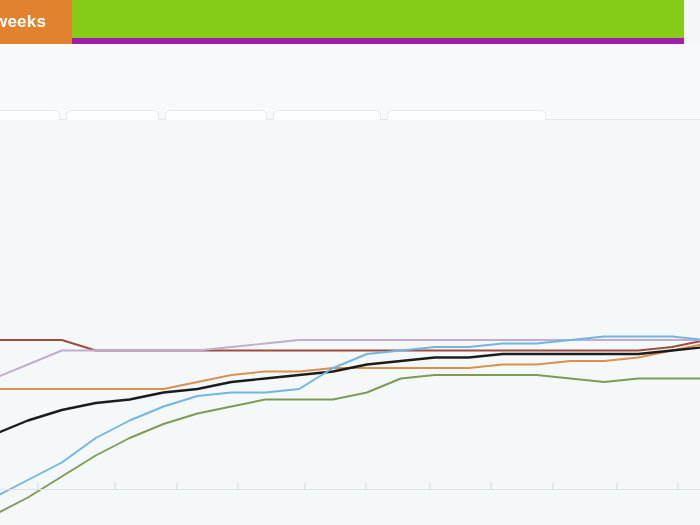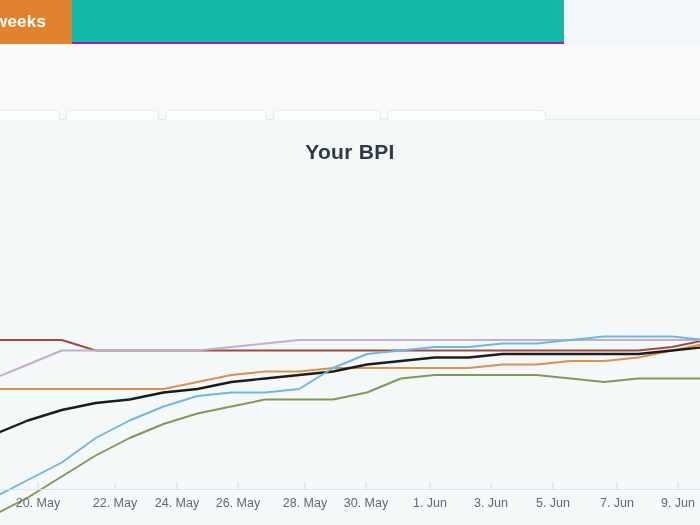--- a/index.html
+++ b/index.html
@@ -20,24 +20,24 @@
     width: 700px;
     height: 525px;
     background: #f4f7f9;
   }
 
   
   .tabbar {
     position: absolute;
     left: 0;
     top: 0;
-    width: 564px;
+    width: 684px;
     height: 44px;
-    background: #14b8a6;
-    border-bottom: 2px solid #a21caf;
+    background: #84cc16;
+    border-bottom: 6px solid #a21caf;
     box-sizing: border-box;
   }
   .tab {
     position: absolute;
     top: 0;
     height: 44px;
     box-sizing: border-box;
     display: flex;
     align-items: center;
     justify-content: center;
@@ -168,21 +168,20 @@
     </div>
     <div class="pill" style="left: 273px; width: 108px; color: rgb(185, 166, 198);">
       <span>Flexibility</span>
     </div>
     <div class="pill" style="left: 387px; width: 159px; color: rgb(158, 60, 50);">
       <span>Problem Solving</span>
     </div>
   </div>
 
   <div class="chart-panel">
-    <div class="chart-title">Your BPI</div>
     <div class="plot">
       <svg id="plot-svg" width="700" height="405" viewBox="0 0 700 405">
           <polyline points="-6.00,220.00 27.90,220.00 61.81,220.00 95.71,230.50 129.62,230.50 163.52,230.50 197.43,230.50 231.33,230.50 265.24,230.50 299.14,230.50 333.05,230.50 366.95,230.50 400.86,230.50 434.76,230.50 468.67,230.50 502.57,230.50 536.48,230.50 570.38,230.50 604.29,230.50 638.19,230.50 672.10,227.00 706.00,220.00" fill="none" stroke="#9e4a3c" stroke-width="1.9" stroke-linejoin="round" stroke-linecap="round"></polyline>
           <polyline points="-6.00,258.50 27.90,244.50 61.81,230.50 95.71,230.50 129.62,230.50 163.52,230.50 197.43,230.50 231.33,227.00 265.24,223.50 299.14,220.00 333.05,220.00 366.95,220.00 400.86,220.00 434.76,220.00 468.67,220.00 502.57,220.00 536.48,220.00 570.38,220.00 604.29,220.00 638.19,220.00 672.10,220.00 706.00,220.00" fill="none" stroke="#c2adce" stroke-width="1.9" stroke-linejoin="round" stroke-linecap="round"></polyline>
           <polyline points="-6.00,269.00 27.90,269.00 61.81,269.00 95.71,269.00 129.62,269.00 163.52,269.00 197.43,262.00 231.33,255.00 265.24,251.50 299.14,251.50 333.05,248.00 366.95,248.00 400.86,248.00 434.76,248.00 468.67,248.00 502.57,244.50 536.48,244.50 570.38,241.00 604.29,241.00 638.19,237.50 672.10,230.50 706.00,223.50" fill="none" stroke="#d9914e" stroke-width="1.9" stroke-linejoin="round" stroke-linecap="round"></polyline>
           <polyline points="-6.00,314.50 27.90,300.50 61.81,290.00 95.71,283.00 129.62,279.50 163.52,272.50 197.43,269.00 231.33,262.00 265.24,258.50 299.14,255.00 333.05,251.50 366.95,244.50 400.86,241.00 434.76,237.50 468.67,237.50 502.57,234.00 536.48,234.00 570.38,234.00 604.29,234.00 638.19,234.00 672.10,230.50 706.00,227.00" fill="none" stroke="#1c1c1c" stroke-width="2.4" stroke-linejoin="round" stroke-linecap="round"></polyline>
           <polyline points="-6.00,377.50 27.90,360.00 61.81,342.50 95.71,318.00 129.62,300.50 163.52,286.50 197.43,276.00 231.33,272.50 265.24,272.50 299.14,269.00 333.05,248.00 366.95,234.00 400.86,230.50 434.76,227.00 468.67,227.00 502.57,223.50 536.48,223.50 570.38,220.00 604.29,216.50 638.19,216.50 672.10,216.50 706.00,220.00" fill="none" stroke="#71b6e0" stroke-width="1.9" stroke-linejoin="round" stroke-linecap="round"></polyline>
           <polyline points="-6.00,395.00 27.90,377.50 61.81,356.50 95.71,335.50 129.62,318.00 163.52,304.00 197.43,293.50 231.33,286.50 265.24,279.50 299.14,279.50 333.05,279.50 366.95,272.50 400.86,258.50 434.76,255.00 468.67,255.00 502.57,255.00 536.48,255.00 570.38,258.50 604.29,262.00 638.19,258.50 672.10,258.50 706.00,258.50" fill="none" stroke="#7d9b54" stroke-width="1.9" stroke-linejoin="round" stroke-linecap="round"></polyline>
           <line x1="0" x2="700" y1="369.5" y2="369.5" stroke="#dde4e9" stroke-width="1"></line>
           <line x1="38" x2="38" y1="362" y2="370" stroke="#cfd8de" stroke-width="1"></line>
@@ -191,28 +190,15 @@
           <line x1="238" x2="238" y1="362" y2="370" stroke="#cfd8de" stroke-width="1"></line>
           <line x1="305" x2="305" y1="362" y2="370" stroke="#cfd8de" stroke-width="1"></line>
           <line x1="366" x2="366" y1="362" y2="370" stroke="#cfd8de" stroke-width="1"></line>
           <line x1="430" x2="430" y1="362" y2="370" stroke="#cfd8de" stroke-width="1"></line>
           <line x1="491" x2="491" y1="362" y2="370" stroke="#cfd8de" stroke-width="1"></line>
           <line x1="553" x2="553" y1="362" y2="370" stroke="#cfd8de" stroke-width="1"></line>
           <line x1="617" x2="617" y1="362" y2="370" stroke="#cfd8de" stroke-width="1"></line>
           <line x1="678" x2="678" y1="362" y2="370" stroke="#cfd8de" stroke-width="1"></line>
         </svg>
     </div>
-    <div class="xaxis">
-        <div class="xtick-label" style="left: 38px;">20. May</div>
-        <div class="xtick-label" style="left: 115px;">22. May</div>
-        <div class="xtick-label" style="left: 177px;">24. May</div>
-        <div class="xtick-label" style="left: 238px;">26. May</div>
-        <div class="xtick-label" style="left: 305px;">28. May</div>
-        <div class="xtick-label" style="left: 366px;">30. May</div>
-        <div class="xtick-label" style="left: 430px;">1. Jun</div>
-        <div class="xtick-label" style="left: 491px;">3. Jun</div>
-        <div class="xtick-label" style="left: 553px;">5. Jun</div>
-        <div class="xtick-label" style="left: 617px;">7. Jun</div>
-        <div class="xtick-label" style="left: 678px;">9. Jun</div>
-      </div>
   </div>
 
 </div>
 
 </body></html>

